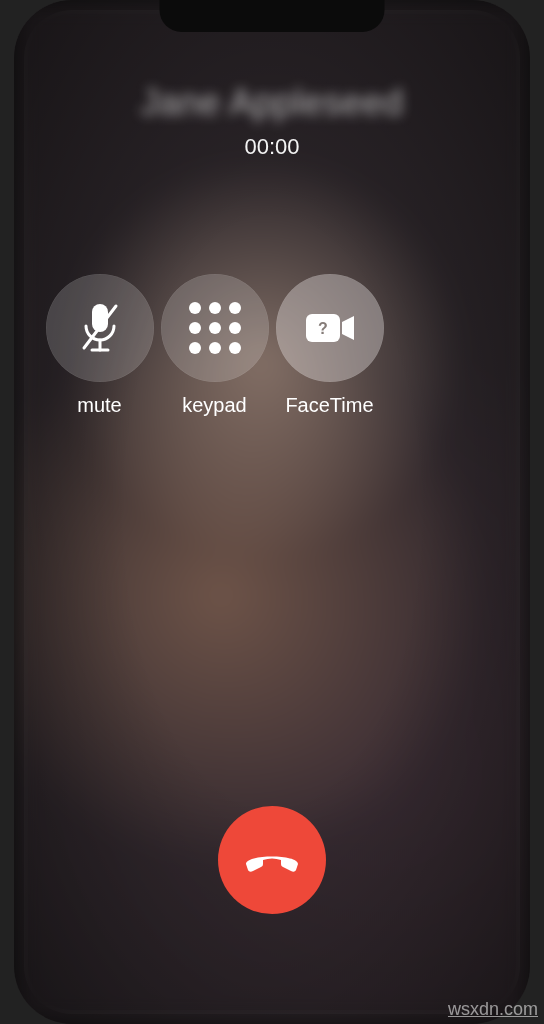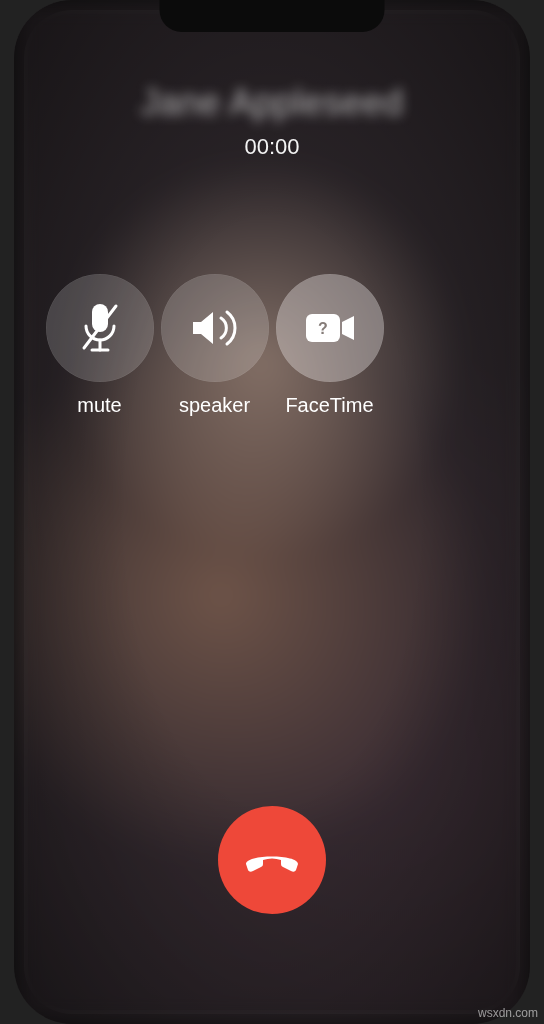--- a/index.html
+++ b/index.html
@@ -119,24 +119,25 @@
       border-radius: 50%;
       background: #ee4839;
       display: flex;
       align-items: center;
       justify-content: center;
       cursor: pointer;
     }
     .watermark {
       position: absolute;
       bottom: 4px; right: 6px;
-      font-size: 12px;
+      font-size: 18px;
       color: rgba(255,255,255,0.55);
       font-family: Arial, sans-serif;
       z-index: 100;
+      text-decoration: underline;
     }
     
     .dots {
       display: grid;
       grid-template-columns: repeat(3, 12px);
       grid-template-rows: repeat(3, 12px);
       gap: 8px;
     }
     .dots span {
       width: 12px; height: 12px;
@@ -170,33 +171,37 @@
               <path d="M10 26 a14 14 0 0 0 28 0"></path>
               <line x1="24" y1="40" x2="24" y2="50"></line>
               <line x1="16" y1="50" x2="32" y2="50"></line>
               <line x1="8" y1="48" x2="40" y2="6"></line>
             </g>
           </svg>
         </div>
         <div class="cell-label">mute</div>
       </div>
 
-
       <div class="cell">
         <div class="circle">
-          <svg width="56" height="48" viewBox="0 0 56 48">
-            <g fill="#fff" stroke="#fff" stroke-width="3" stroke-linecap="round" stroke-linejoin="round">
-              <path d="M6 18 h8 l12 -10 v32 l-12 -10 h-8 z" fill="#fff" stroke="none"></path>
-              <path d="M34 14 a12 12 0 0 1 0 20" fill="none"></path>
-              <path d="M40 8 a20 20 0 0 1 0 32" fill="none"></path>
-            </g>
-          </svg>
+          <div class="dots">
+            <span></span>
+              <span></span>
+              <span></span>
+            <span></span>
+              <span></span>
+              <span></span>
+            <span></span>
+              <span></span>
+              <span></span>
+          </div>
         </div>
-        <div class="cell-label">speaker</div>
-      </div>
+        <div class="cell-label">keypad</div>
+      </div>
+
 
 
       <div class="cell">
         <div class="circle lighter">
           <svg width="56" height="40" viewBox="0 0 56 40">
             <rect x="4" y="6" width="34" height="28" rx="6" fill="#fff"></rect>
             <path d="M40 14 l12 -6 v24 l-12 -6 z" fill="#fff"></path>
             <text x="21" y="26" text-anchor="middle" font-size="16" font-weight="700" fill="rgba(120,110,105,0.9)" font-family="Arial">?</text>
           </svg>
         </div>

